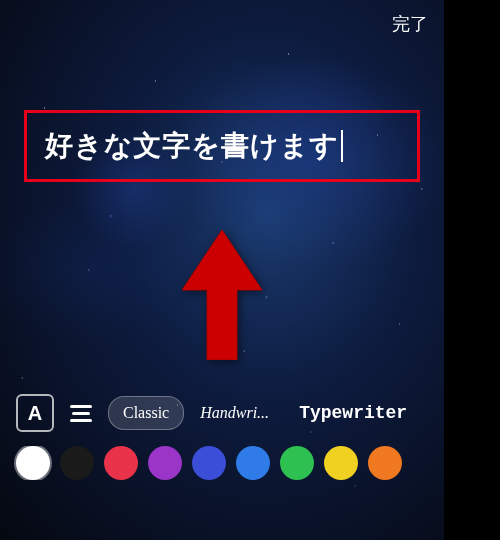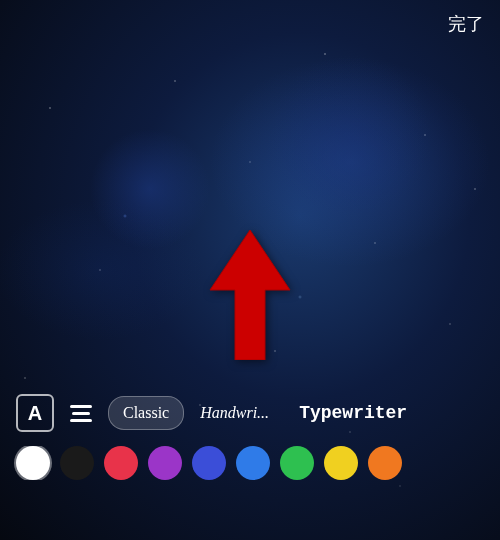--- a/index.html
+++ b/index.html
@@ -6,21 +6,21 @@
     
     body {
       width: 500px;
       height: 540px;
       overflow: hidden;
       font-family: -apple-system, BlinkMacSystemFont, sans-serif;
       background: #000;
     }
 
     #app {
-      width: 500px;
+      width: 444px;
       height: 540px;
       position: relative;
       background: radial-gradient(ellipse at 60% 40%, #1a3a6e 0%, #0d1b3e 40%, #050810 100%);
       overflow: hidden;
     }
 
     
     #app::before {
       content: '';
       position: absolute;
@@ -244,20 +244,24 @@
       box-shadow: 0 0 0 2px rgba(255,255,255,0.4);
     }
   </style>
 </head>
 <body>
 
 <div id="app">
 
   <div class="done-btn">完了</div>
 
+  <div class="text-input-area">
+    <span class="text-input-content">好きな文字を書けます</span>
+    <span class="text-cursor"></span>
+  </div>
 
   <div class="arrow-container">
     <svg class="arrow-svg" viewBox="0 0 120 130" xmlns="http://www.w3.org/2000/svg">
 
       <polygon points="60,0 100,60 75,60 75,130 45,130 45,60 20,60" fill="#cc0000" stroke="#aa0000" stroke-width="1"></polygon>
     </svg>
   </div>
 
   <div class="bottom-toolbar">
 

